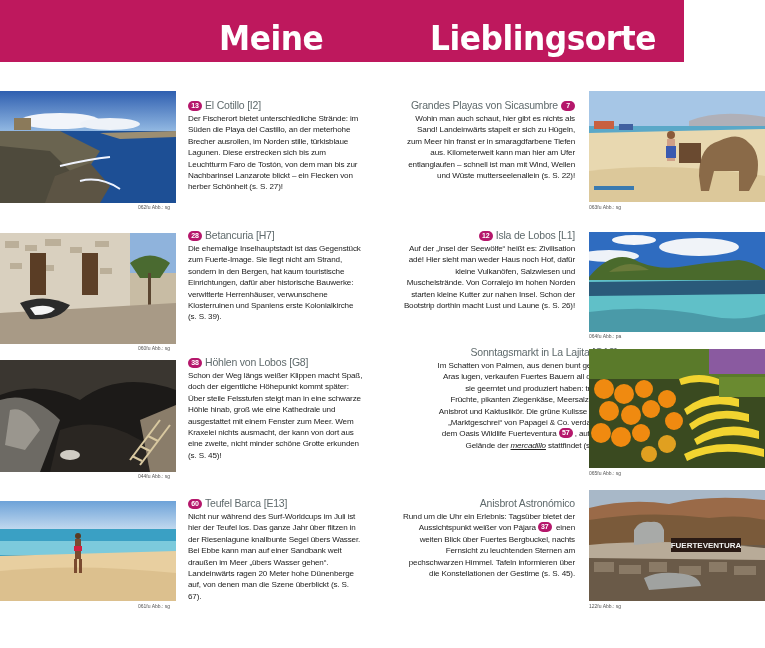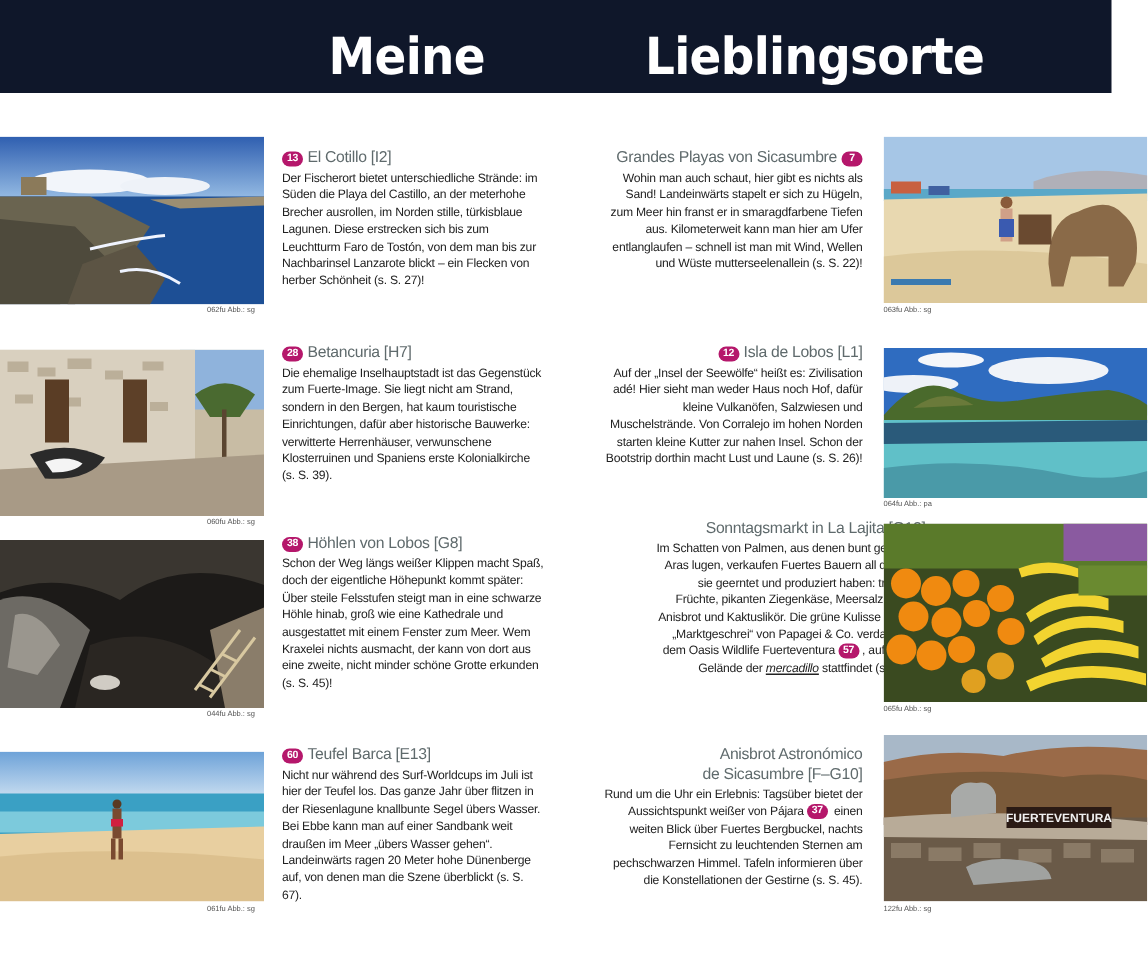--- a/index.html
+++ b/index.html
@@ -1,22 +1,22 @@
 <!DOCTYPE html>
 <html><head>
 <meta charset="utf-8">
 <style>
   html, body { margin: 0; padding: 0; }
   body {
     width: 765px; height: 648px; background: #ffffff; position: relative; overflow: hidden;
     font-family: "Liberation Sans", "DejaVu Sans", sans-serif;
   }
   .header {
-    position: absolute; left: 0; top: 0; width: 741px; height: 62px;
-    background: #0f172a;
+    position: absolute; left: 0; top: 0; width: 684px; height: 62px;
+    background: #be185d;
   }
   .header .w1, .header .w2 {
     position: absolute; top: 16px; color: #ffffff; font-weight: bold;
     font-family: "DejaVu Sans", sans-serif; font-size: 34px; letter-spacing: -0.5px; line-height: 44px;
     transform: scaleX(0.92); transform-origin: left top;
   }
   .header .w1 { left: 219px; }
   .header .w2 { left: 430px; }
 
   .photo {
@@ -256,21 +256,20 @@
         <circle cx="60" cy="105" r="8"></circle>
       </g>
     <rect x="130" y="28" width="46" height="20" fill="#6a8a30"></rect>
   </svg>
 </div>
 <div class="caption" style="left:589px;top:470px;">065fu Abb.: sg</div>
 
 <div class="entry right" style="left:402px;top:497px;width:173px;">
   <div class="title">
     <div>Anisbrot Astronómico</div>
-    <div>de Sicasumbre [F–G10]</div>
   </div>
   <div><span>Rund um die Uhr ein Erlebnis: Tagsüber bietet der Aussichtspunkt weißer von Pájara</span><span class="badge inline">37</span><span> einen weiten Blick über Fuertes Bergbuckel, nachts Fernsicht zu leuchtenden Sternen am pechschwarzen Himmel. Tafeln informieren über die Konstellationen der Gestirne (s. S. 45).</span></div>
 </div>
 
 <div class="photo" style="left:589px;top:490px;width:176px;height:111px;">
   <svg class="scene" width="176" height="111" viewBox="0 0 176 111">
     <rect width="176" height="20" fill="#a8b8c8"></rect>
     <path d="M0,18 Q40,8 80,14 Q120,4 176,10 L176,60 L0,60Z" fill="#9a6a48"></path>
     <path d="M0,30 Q60,20 120,28 Q150,24 176,30 L176,60 L0,60Z" fill="#7a5a3a"></path>
     <path d="M0,55 L176,55 L176,111 L0,111Z" fill="#6a5a48"></path>

